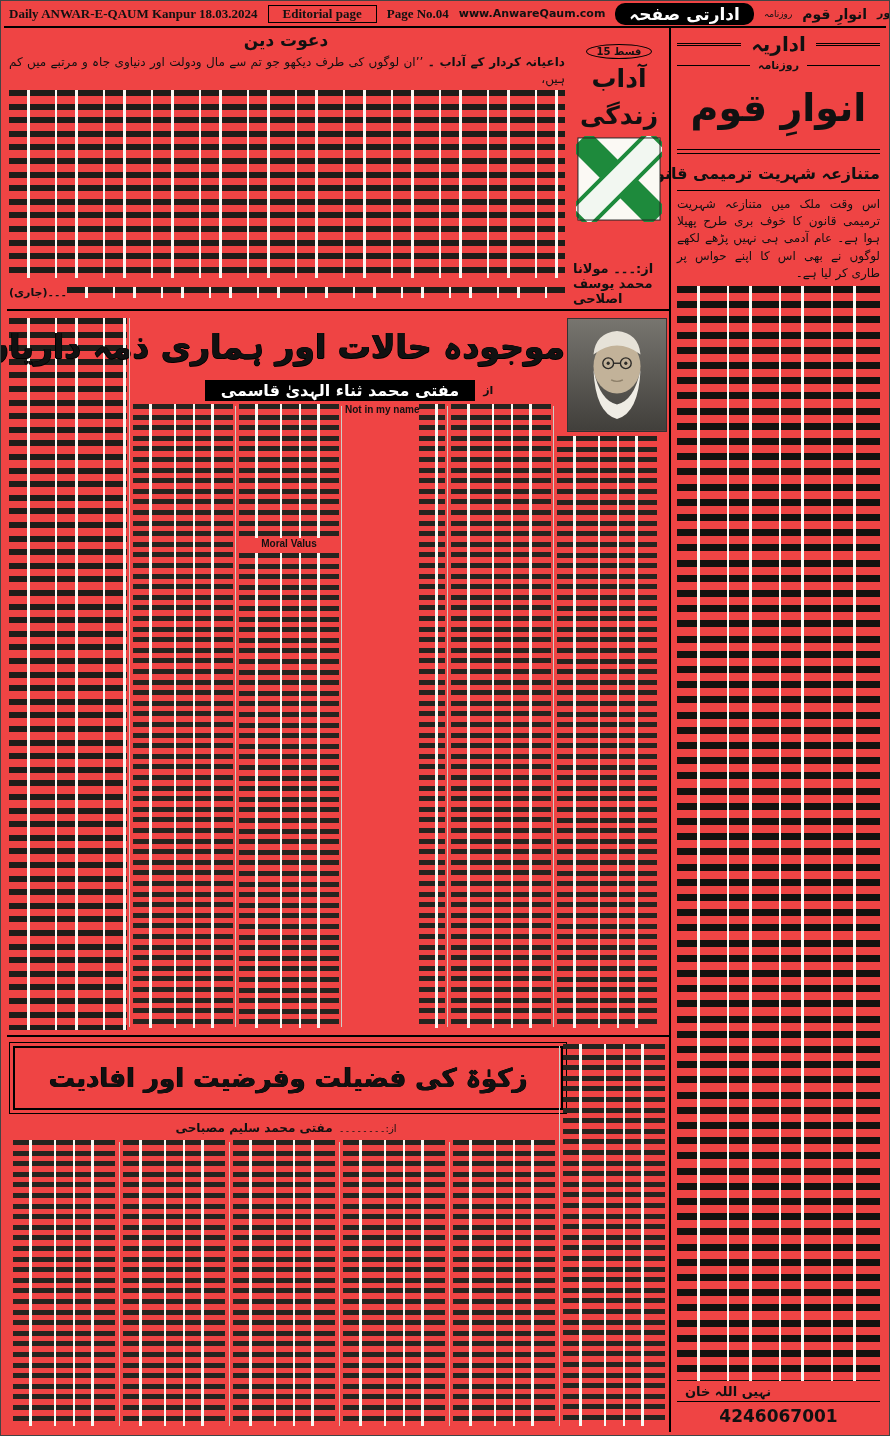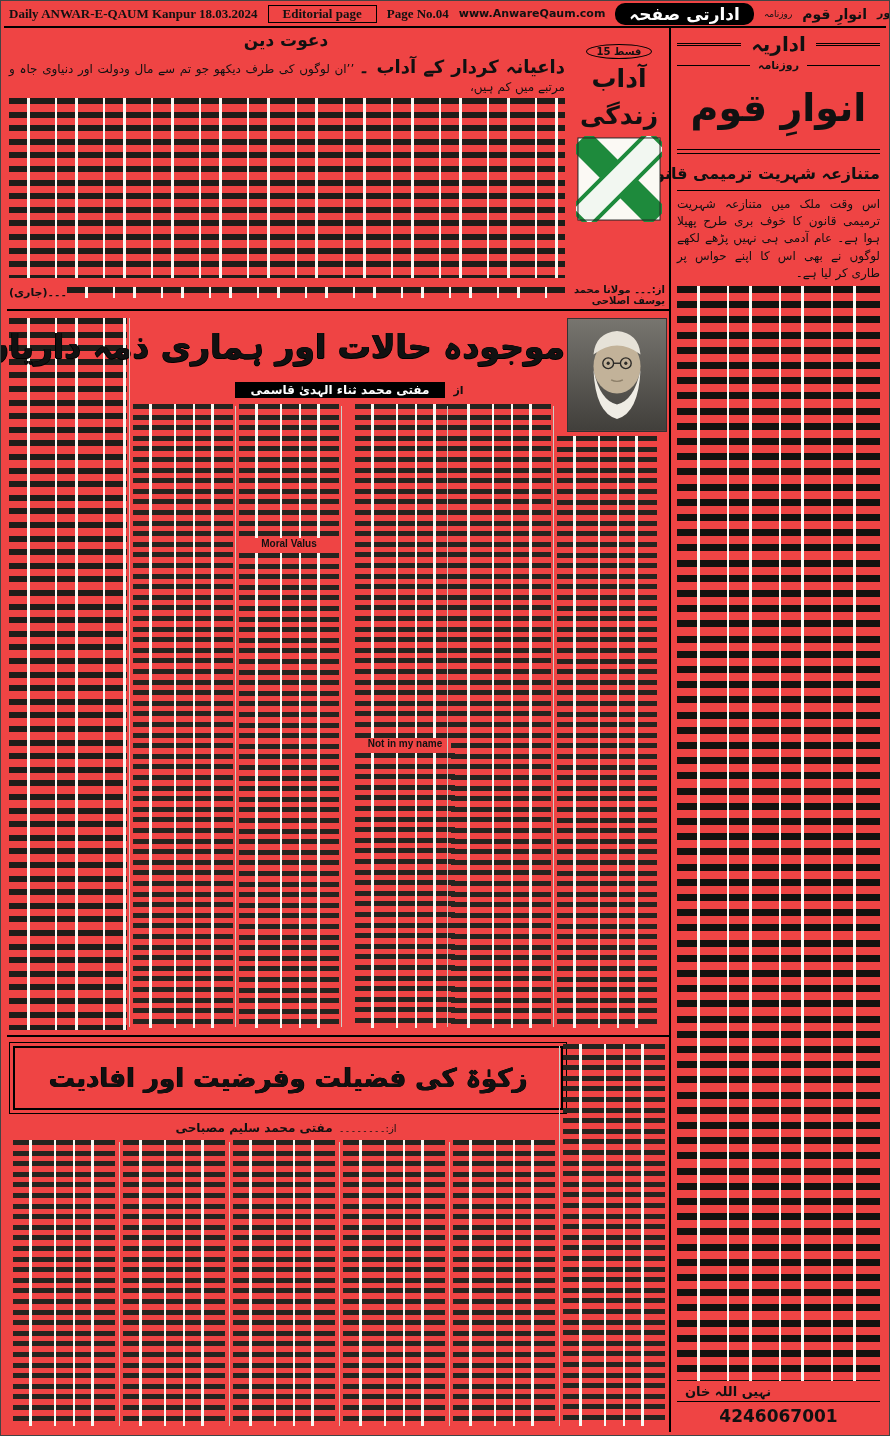--- a/index.html
+++ b/index.html
@@ -40,38 +40,38 @@
   .ed-headline{font-size:16px;font-weight:bold;text-align:center;padding:6px 0 7px 0;border-bottom:1.5px solid #000;white-space:nowrap;}
   .ed-lead{font-size:12px;line-height:1.45;text-align:justify;padding-top:5px;}
   .ed-sim{flex:1;margin-top:3px;}
   .ed-sign{font-size:13px;font-weight:bold;text-align:left;padding:3px 8px 2px 8px;}
   .ed-phone{font-size:17px;font-weight:bold;text-align:center;border-top:1.5px solid #000;padding:4px 0 2px 0;direction:ltr;}
   
   .art1{position:absolute;left:6px;top:29px;width:662px;height:281px;border-bottom:2px solid #000;box-sizing:border-box;}
   .art1-head{position:absolute;left:0;top:0;width:558px;text-align:center;font-size:17px;font-weight:bold;direction:rtl;}
   .art1-body{position:absolute;left:2px;top:24px;width:556px;height:224px;display:flex;flex-direction:column;}
   .art1-lead{direction:rtl;font-size:12px;line-height:1.4;text-align:justify;}
-  .art1-lead b{font-size:18px;}
+  .art1-lead b{font-size:12px;}
   .art1-sim{flex:1;margin-top:2px;}
   .art1-tail{position:absolute;left:2px;bottom:6px;width:556px;height:22px;display:flex;direction:rtl;align-items:center;gap:0;}
   .art1-tail .sim{flex:1;height:11px;}
   .tail-marker{font-size:11px;font-weight:bold;direction:rtl;}
   .art1-boxcol{position:absolute;right:4px;top:14px;width:92px;height:262px;display:flex;flex-direction:column;align-items:center;gap:3px;}
   .ep-oval{border:1.3px solid #000;border-radius:50%;padding:1px 10px;font-size:10px;font-weight:bold;direction:rtl;white-space:nowrap;text-align:right;}
   .box-word{font-size:25px;font-weight:bold;direction:rtl;line-height:1.35;}
-  .box-by{font-size:10px;font-weight:bold;direction:rtl;text-align:right;margin-top:auto;}
+  .box-by{font-size:13px;font-weight:bold;direction:rtl;text-align:left;margin-top:auto;}
   
   .art2{position:absolute;left:6px;top:311px;width:662px;height:725px;border-bottom:2px solid #000;box-sizing:border-box;}
   .a2-leftcol{position:absolute;left:2px;top:6px;width:118px;height:712px;}
   .a2-head{position:absolute;left:126px;top:6px;width:432px;height:58px;font-size:33px;font-weight:bold;
            text-align:center;direction:rtl;line-height:58px;white-space:nowrap;
            text-shadow:0.7px 0 #000,-0.7px 0 #000,0 0.7px #000;}
   .a2-byrow{position:absolute;left:126px;top:68px;width:432px;height:20px;display:flex;justify-content:center;align-items:center;gap:8px;direction:rtl;}
   .a2-az{font-size:11px;font-weight:bold;}
-  .a2-author{background:#000;color:#fff;font-size:12px;font-weight:bold;padding:1px 16px;white-space:nowrap;}
+  .a2-author{background:#000;color:#fff;font-size:16px;font-weight:bold;padding:1px 16px;white-space:nowrap;}
   .a2-photo{position:absolute;right:2px;top:6px;width:100px;height:114px;border:1px solid #333;box-sizing:border-box;}
   .a2-col{position:absolute;width:100px;}
   .a2-col .lbl{font-size:10px;font-weight:bold;font-family:"Liberation Sans",sans-serif;text-align:center;height:15px;direction:ltr;}
   .vh{position:absolute;width:1px;background:#cfccc5;}
   
   .art3{position:absolute;left:6px;top:1037px;width:662px;height:396px;box-sizing:border-box;}
   .a3-headbox{position:absolute;left:6px;top:8px;width:546px;height:60px;border:2.5px solid #000;outline:1.3px solid #000;outline-offset:3px;
               display:flex;align-items:center;justify-content:center;font-size:26px;font-weight:bold;direction:rtl;white-space:nowrap;
               text-shadow:0.5px 0 #000,-0.5px 0 #000;}
   .a3-byrow{position:absolute;left:6px;top:82px;width:546px;height:16px;display:flex;justify-content:center;align-items:center;gap:6px;direction:rtl;}
@@ -172,21 +172,21 @@
         <ellipse cx="41" cy="45" rx="1.6" ry="1.8" fill="#2b2a27"></ellipse>
         <ellipse cx="59" cy="45" rx="1.6" ry="1.8" fill="#2b2a27"></ellipse>
         <path d="M44 62 Q50 65 56 62" fill="none" stroke="#8d7f69" stroke-width="1.5"></path>
       </svg>
     </div>
 
     <div class="a2-col sim" style="left:550px;top:124px;height:592px;"></div>
     <div class="a2-col" style="left:444px;top:92px;height:624px;display:flex;flex-direction:column;">
       <div class="sim" style="height:624px;"></div>
     </div>
-    <div class="a2-col" style="left:348px;top:92px;height:624px;display:flex;flex-direction:column;">
+    <div class="a2-col" style="left:338px;top:92px;height:624px;display:flex;flex-direction:row;">
       <div class="sim" style="height:334px;"></div>
       <div class="lbl">Not in my name</div>
       <div class="sim" style="flex:1;"></div>
     </div>
     <div class="a2-col" style="left:232px;top:92px;height:624px;display:flex;flex-direction:column;">
       <div class="sim" style="height:134px;"></div>
       <div class="lbl">Moral Valus</div>
       <div class="sim" style="flex:1;"></div>
     </div>
     <div class="a2-col sim" style="left:126px;top:92px;height:624px;"></div>

